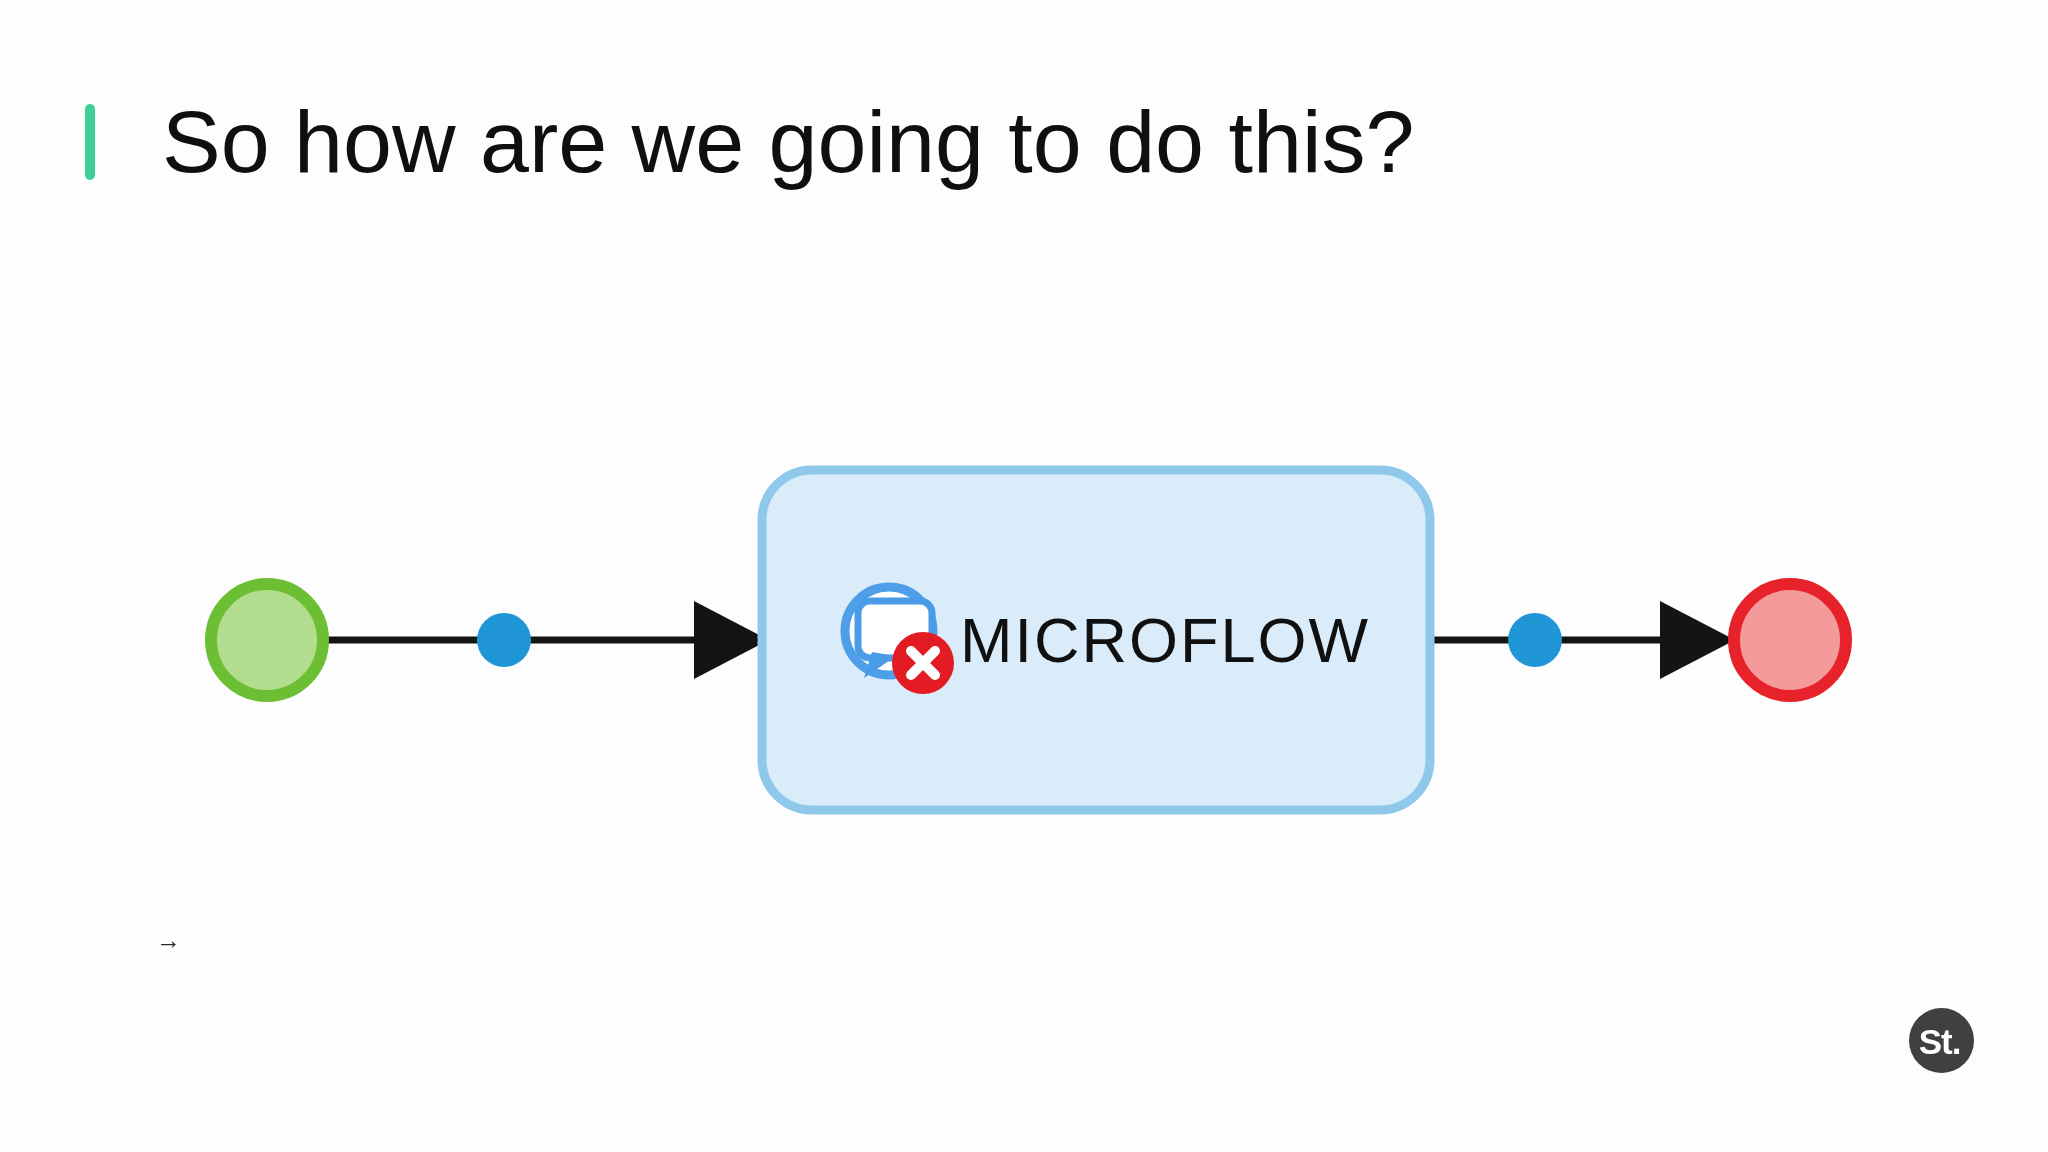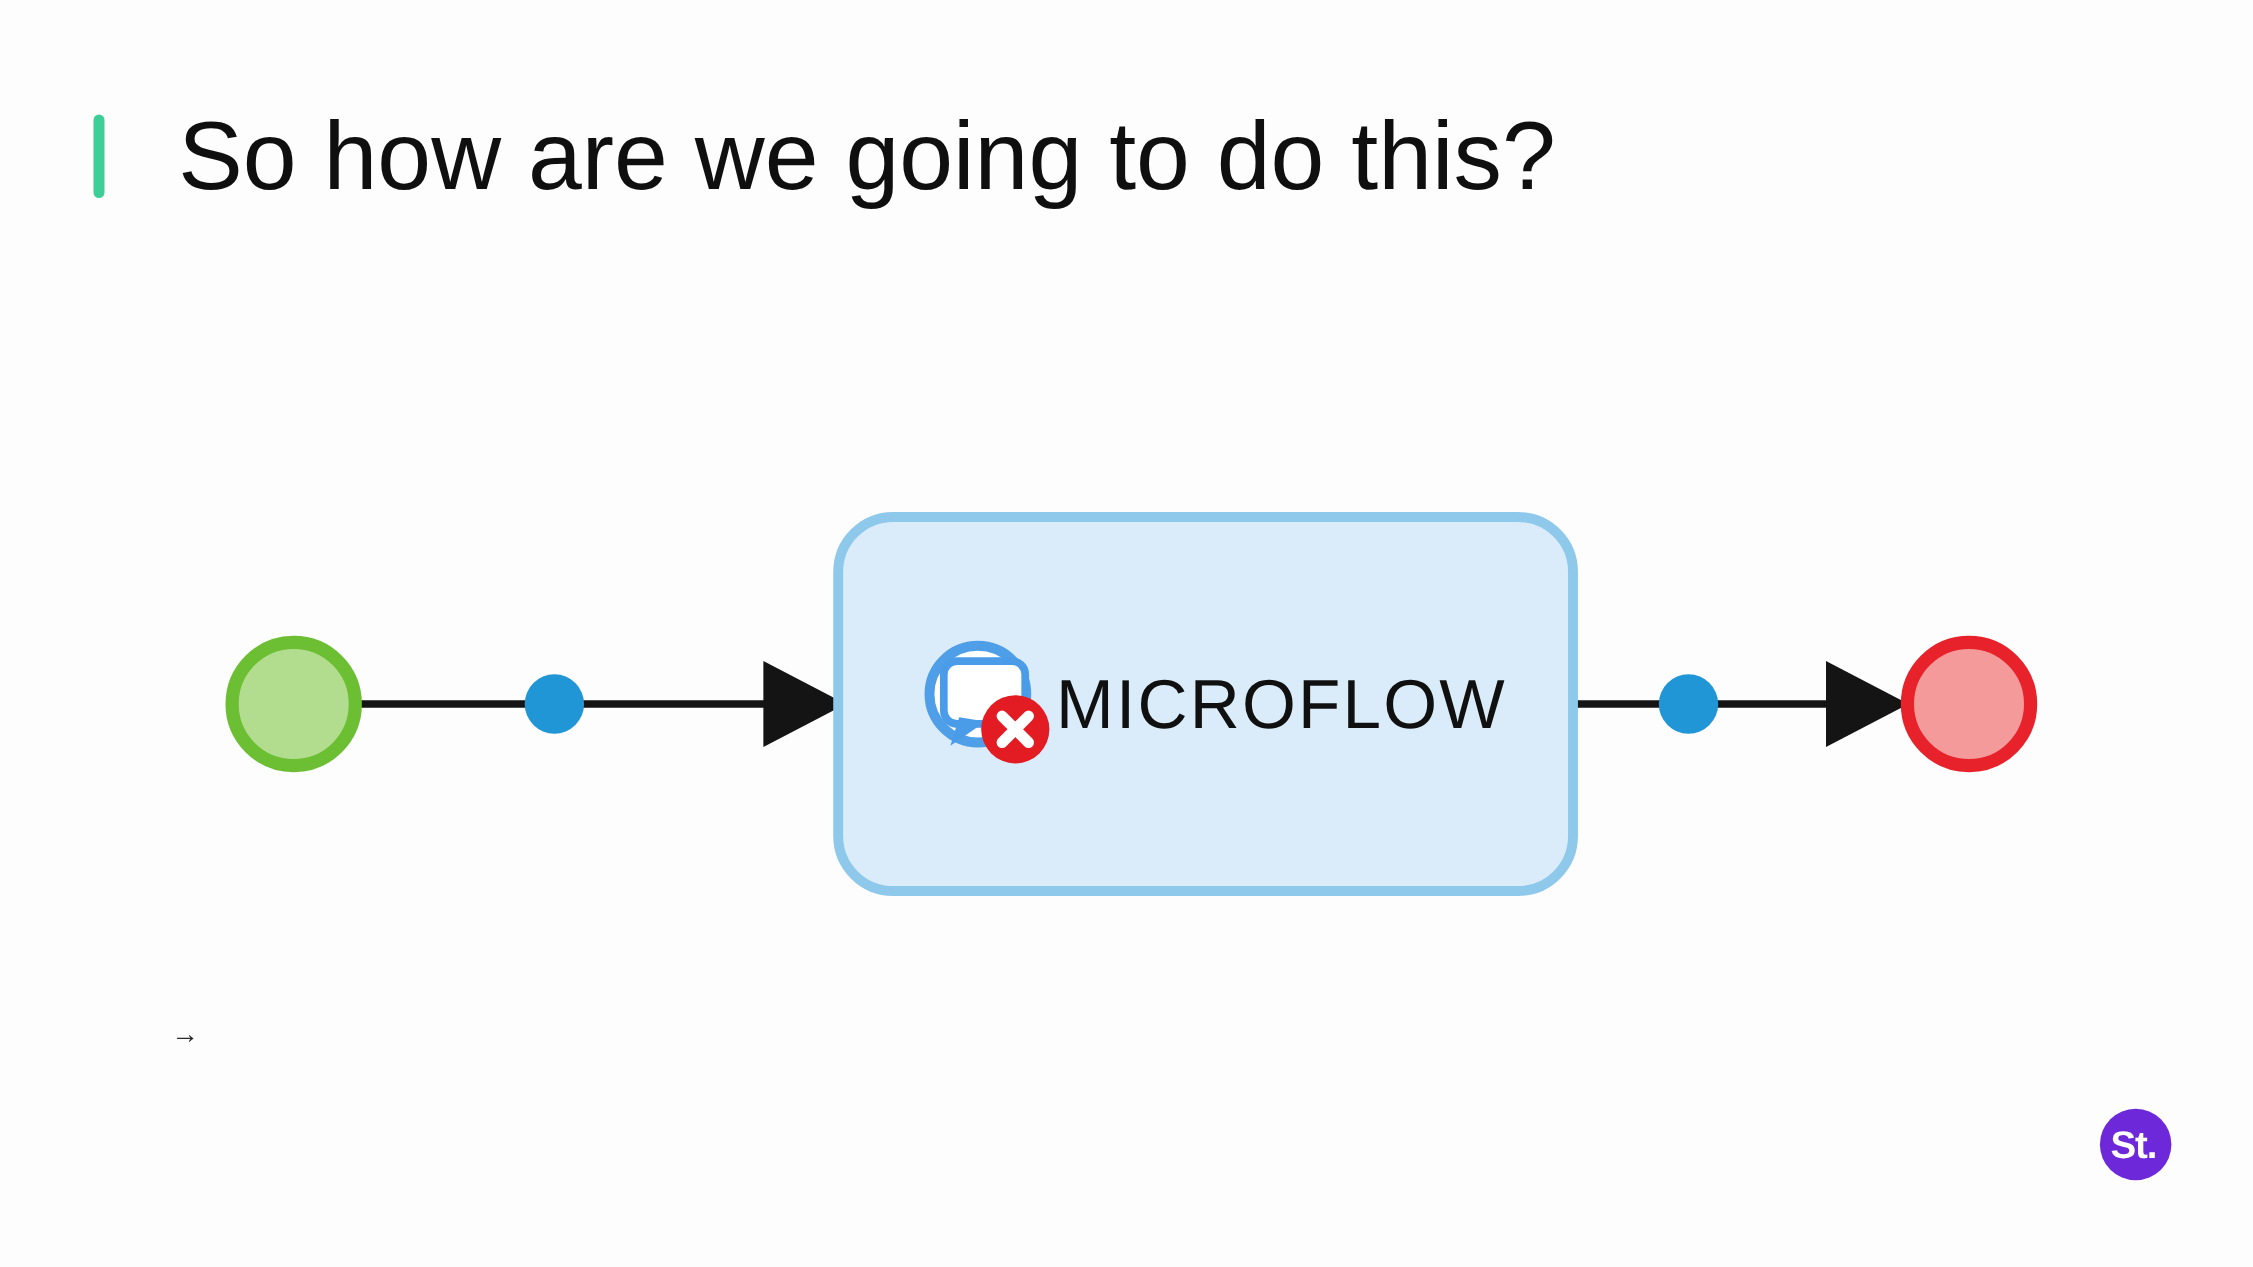--- a/index.html
+++ b/index.html
@@ -49,21 +49,21 @@
     left: 156px; top: 928px;
     font-size: 25px;
     color: #2a2a2a;
     line-height: 25px;
   }
   .watermark {
     position: absolute;
     left: 1909px; top: 1008px;
     width: 65px; height: 65px;
     border-radius: 50%;
-    background: #6d28d9;
+    background: #404040;
     display: flex; align-items: center; justify-content: center;
   }
   .watermark-text {
     color: #ffffff;
     font-weight: 700;
     font-size: 35px;
     letter-spacing: -1px;
     transform: translate(-2px, 1px);
   }
 </style>

